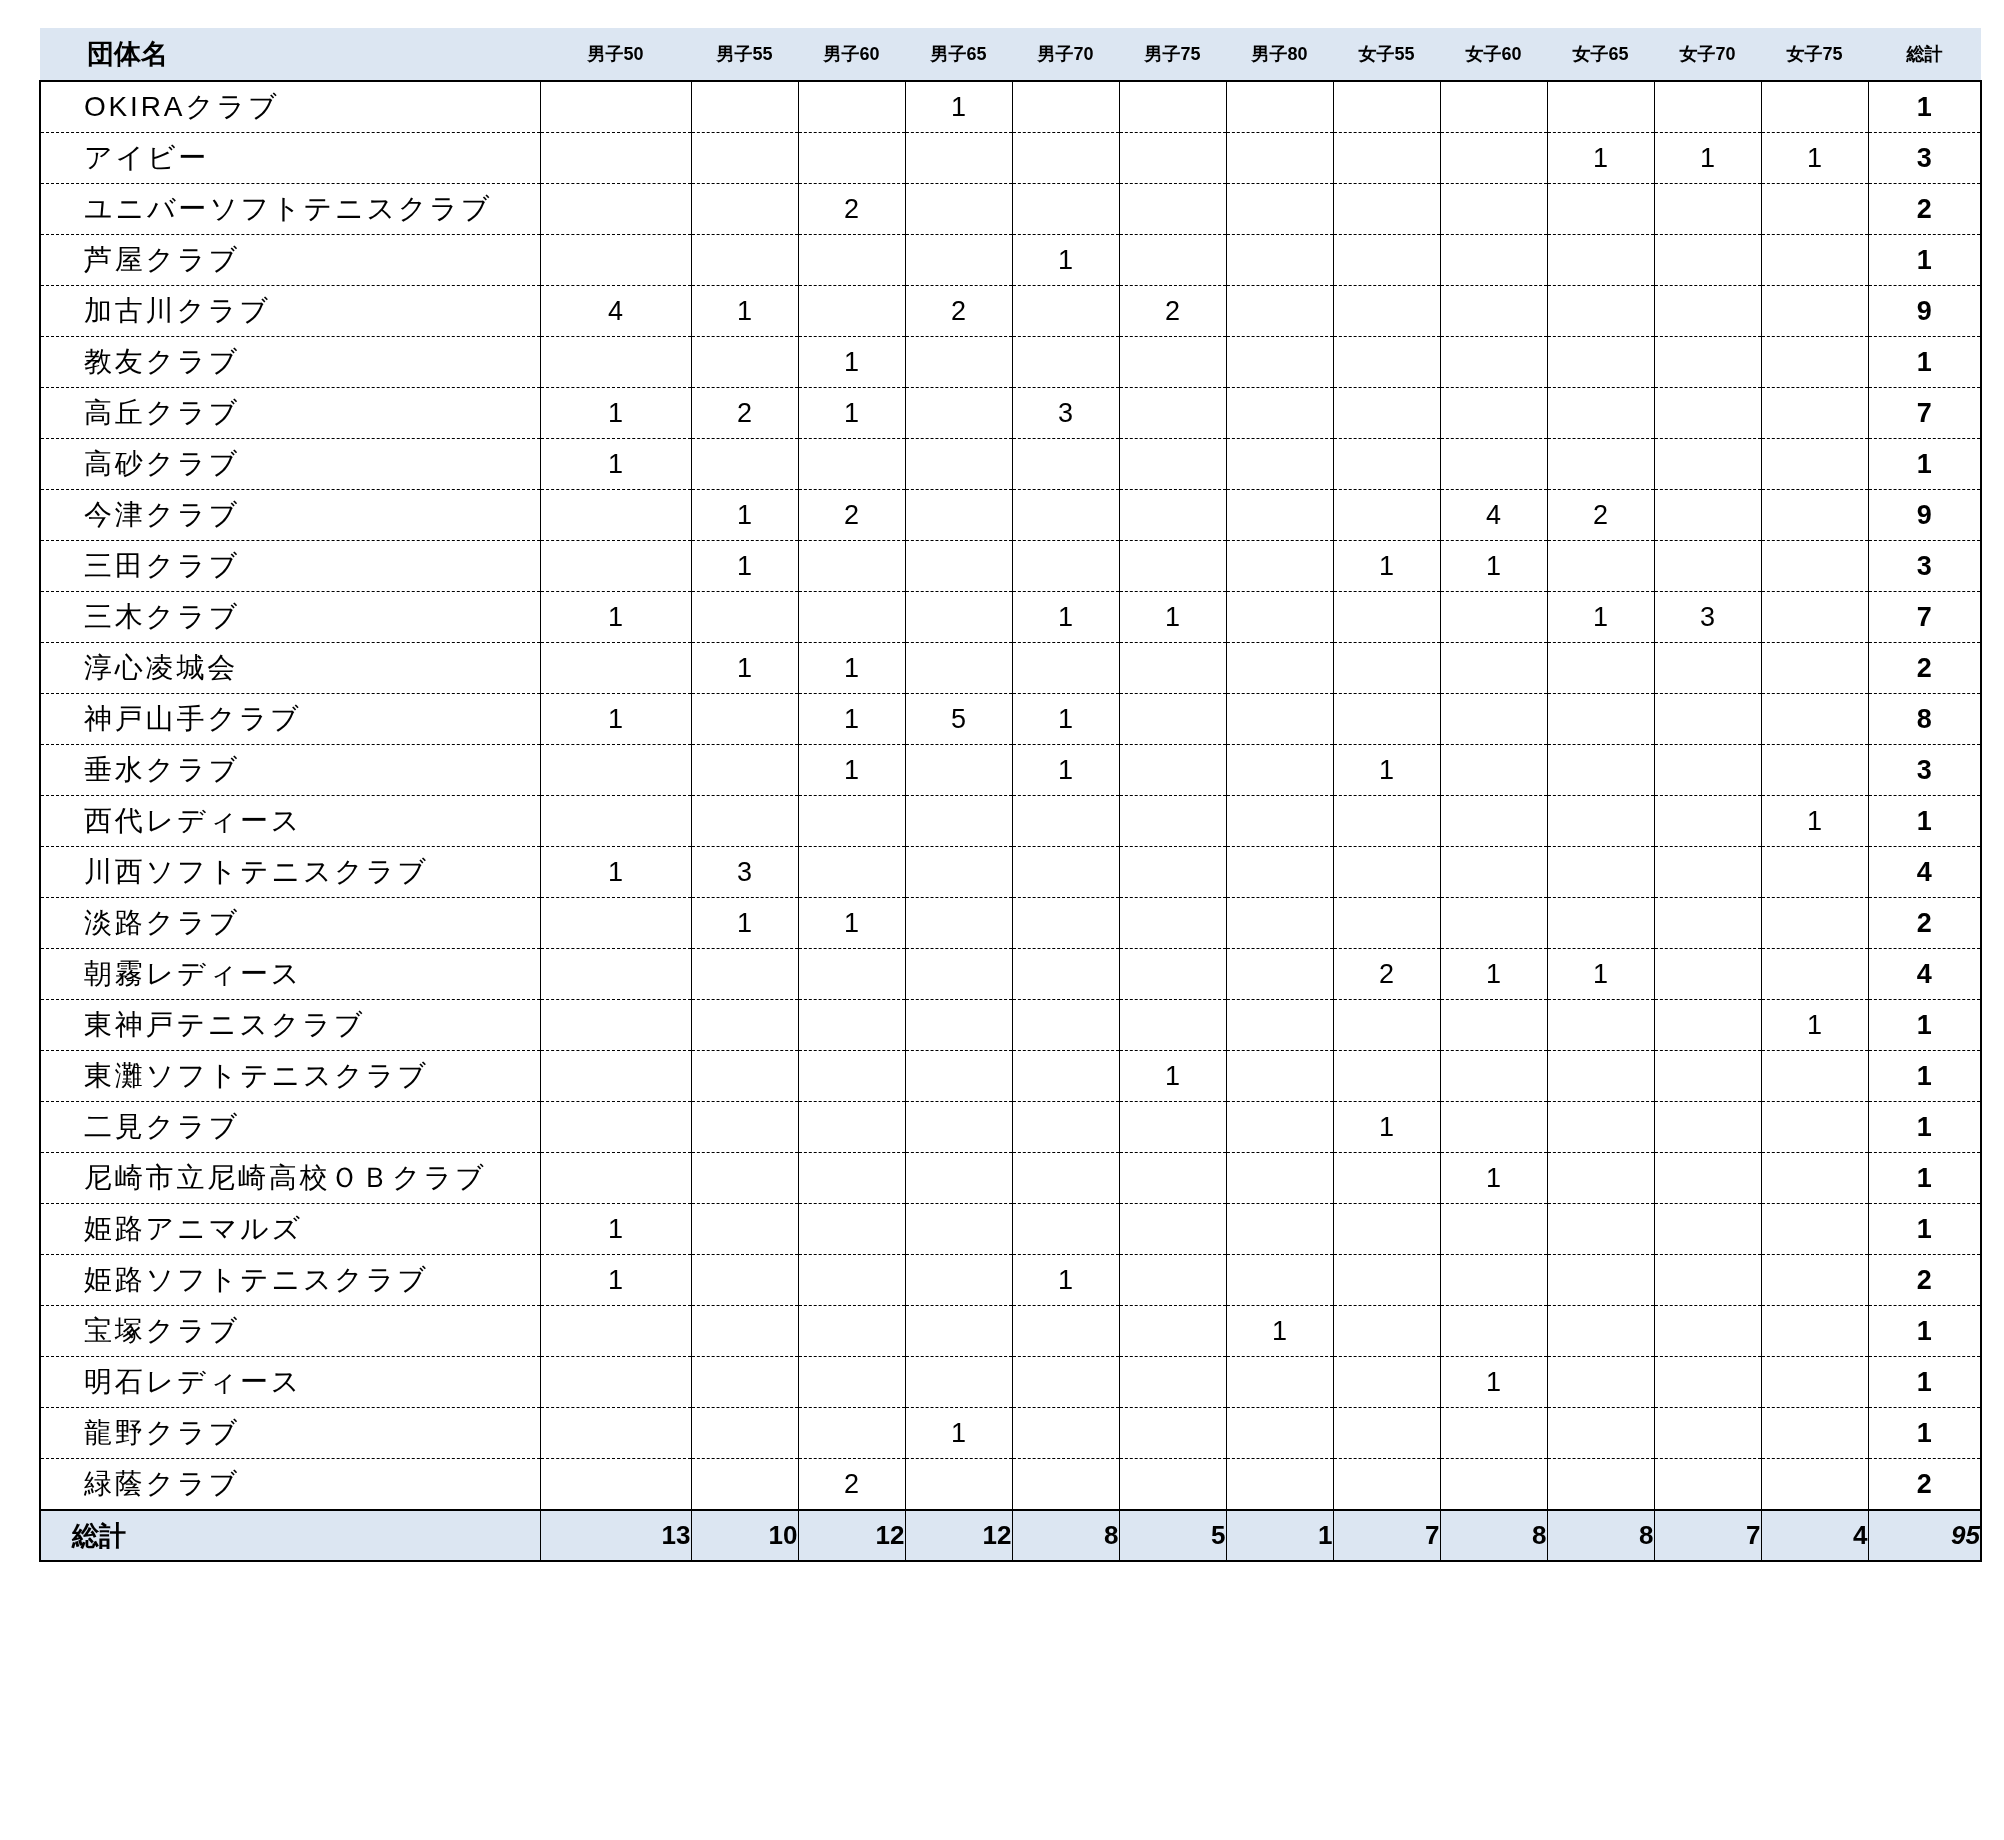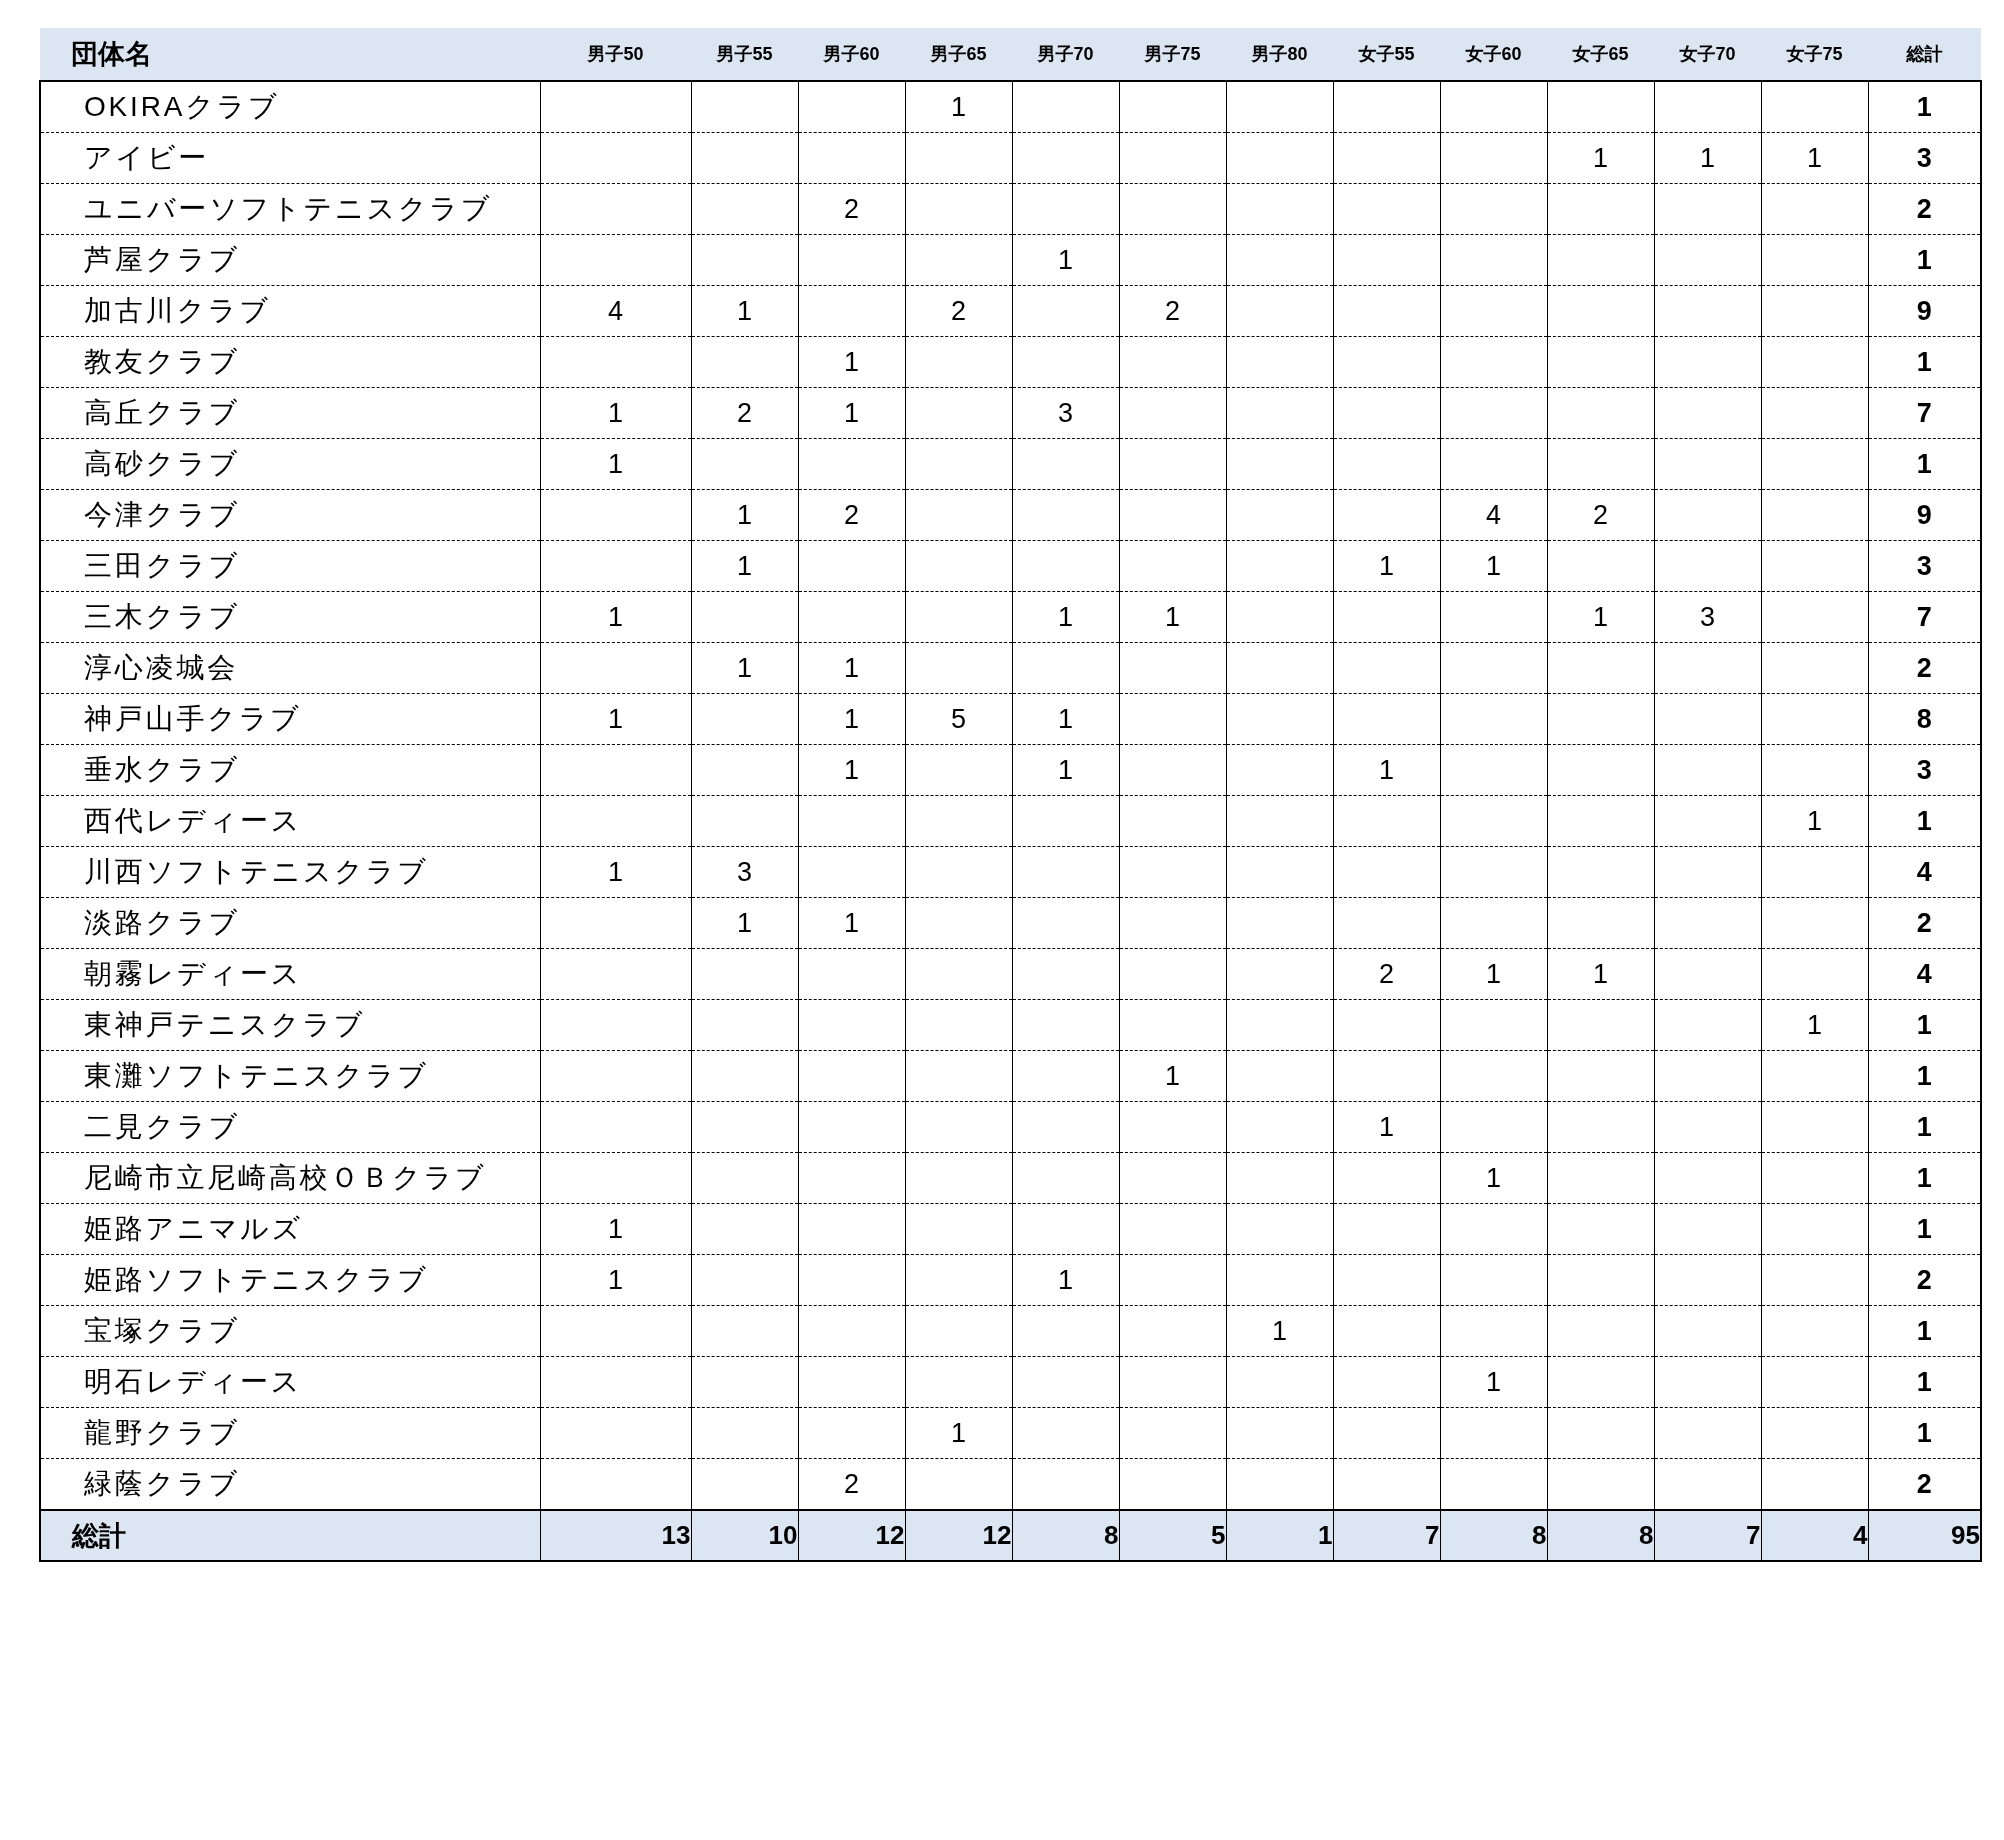--- a/index.html
+++ b/index.html
@@ -27,21 +27,21 @@
     height: 52px;
     font-weight: bold;
     font-size: 18px;
     text-align: center;
     vertical-align: middle;
     padding: 0;
     border: none;
   }
   thead th.name-col {
     text-align: left;
-    padding-left: 31px;
+    padding-left: 47px;
     font-size: 27px;
   }
   
   tbody td {
     height: 50px;
     font-size: 27px;
     text-align: center;
     vertical-align: middle;
     padding: 0;
     background: #ffffff;
@@ -65,21 +65,21 @@
     font-weight: bold;
     font-size: 26px;
     text-align: right;
     vertical-align: middle;
     padding: 0;
     border-top: 2.8px solid #000;
     border-bottom: 2.8px solid #000;
   }
   tfoot td + td { border-left: 1.9px solid #000; }
   tfoot td:first-child { border-left: 2.8px solid #000; text-align: left; padding-left: 31px; font-size: 27px; }
-  tfoot td:last-child { border-right: 2.8px solid #000; }
+  tfoot td:last-child { border-right: 2.8px solid #000; font-style: italic; }
 </style>
 </head>
 <body>
 
 <div class="wrap">
   <table class="pivot">
     <colgroup>
         <col style="width: 500px;">
         <col style="width: 151px;">
         <col style="width: 107px;">

